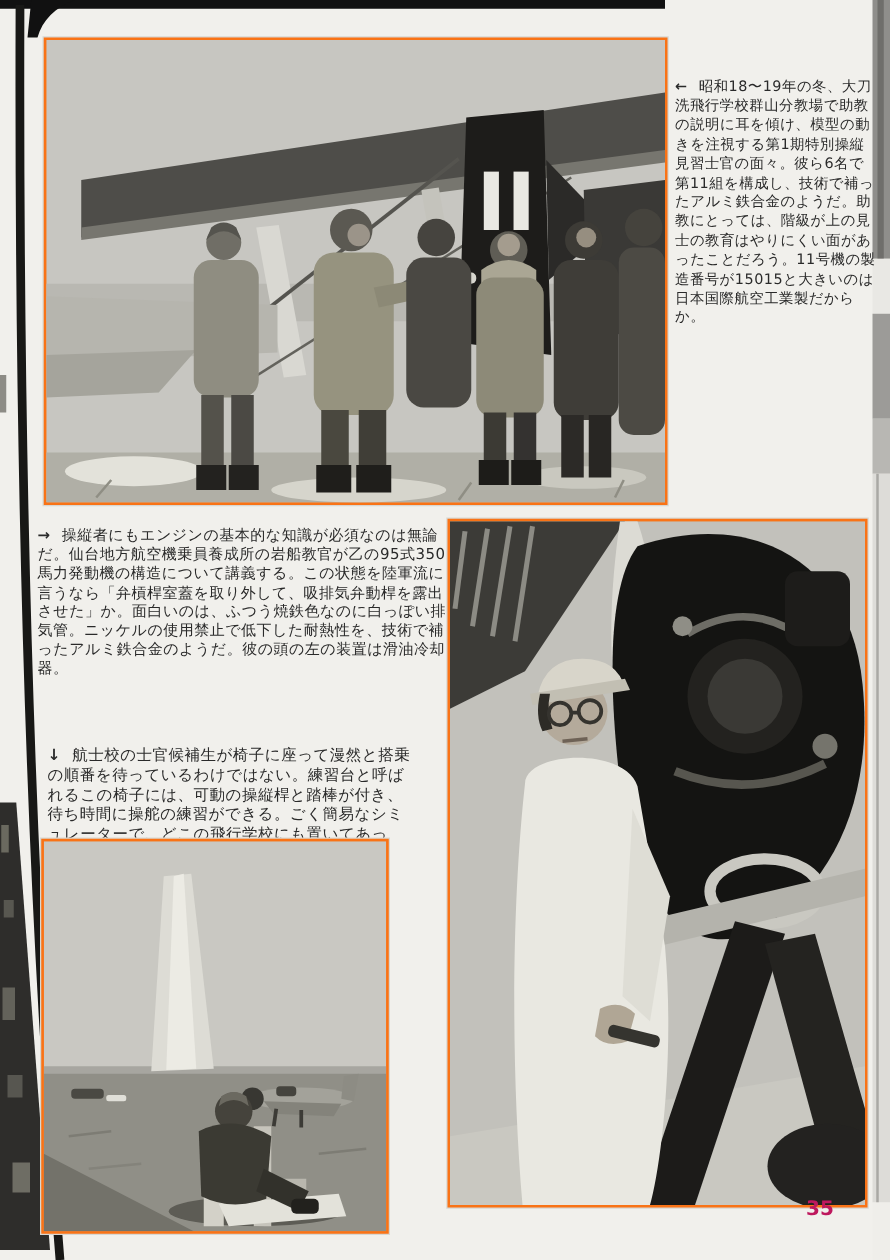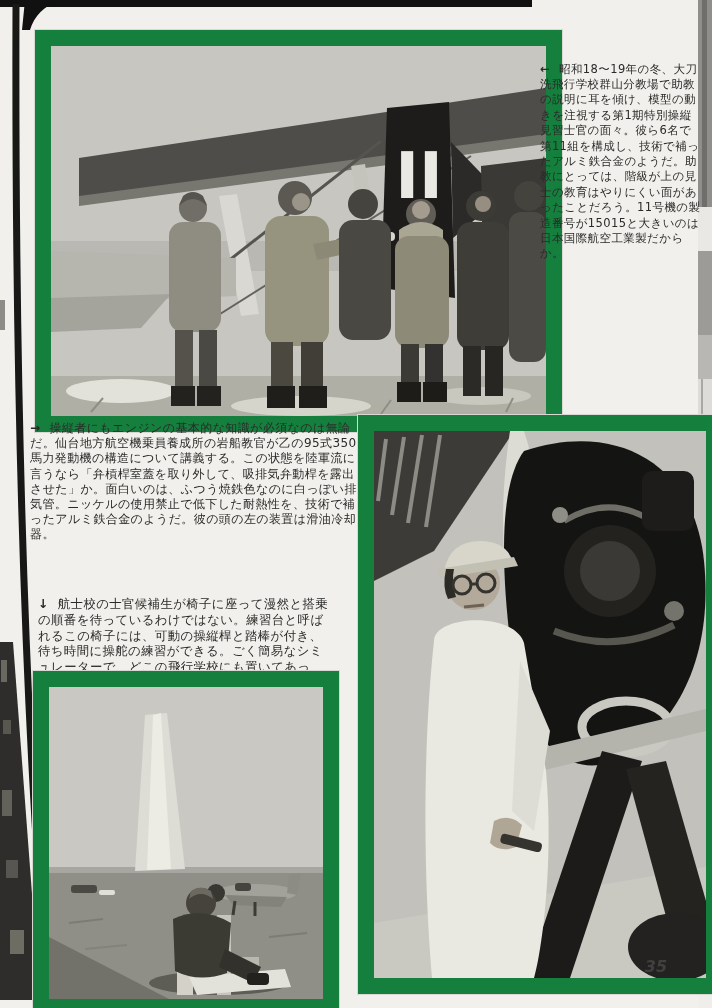--- a/index.html
+++ b/index.html
@@ -6,35 +6,35 @@
   body{
     width:712px;height:1008px;
     background:#dcdbd7;
     font-family:"DejaVu Sans","Liberation Sans",sans-serif;
     overflow:hidden;
   }
   #page{
     position:relative;width:712px;height:1008px;
     background:#f1f0ec;overflow:hidden;
   }
-  .photo{position:absolute;margin:0;padding:16px;background:#15803d;box-shadow:0 0 0 1px #d8d7d2;}
+  .photo{position:absolute;margin:0;padding:2px;background:#f97316;box-shadow:0 0 0 1px #d8d7d2;}
   .photo svg{display:block;width:100%;height:100%;}
   .caption{
     position:absolute;color:#2a2a2a;
     letter-spacing:.4px;
     text-align:left;
     word-break:break-all;
   }
   .caption .marker{font-weight:bold;margin-right:9px;}
   #caption-top-right{left:540px;top:50px;width:163px;font-size:11.5px;line-height:15.4px;}
   #caption-middle-left{left:30px;top:409px;width:335px;font-size:12px;line-height:15.2px;}
   #caption-bottom-left{left:38px;top:584px;width:297px;font-size:12.4px;line-height:15.6px;}
   #page-number{
     position:absolute;left:634px;top:957px;width:44px;
-    font-size:16px;font-weight:bold;font-style:italic;color:#404040;
+    font-size:16px;font-weight:bold;color:#be185d;
     text-align:center;
   }
   .edge{position:absolute;}
 </style>
 </head>
 <body>
 
 <div id="page">
 
   <svg class="edge" style="left:0;top:0;" width="712" height="1008" viewBox="0 0 712 1008" aria-hidden="true">

